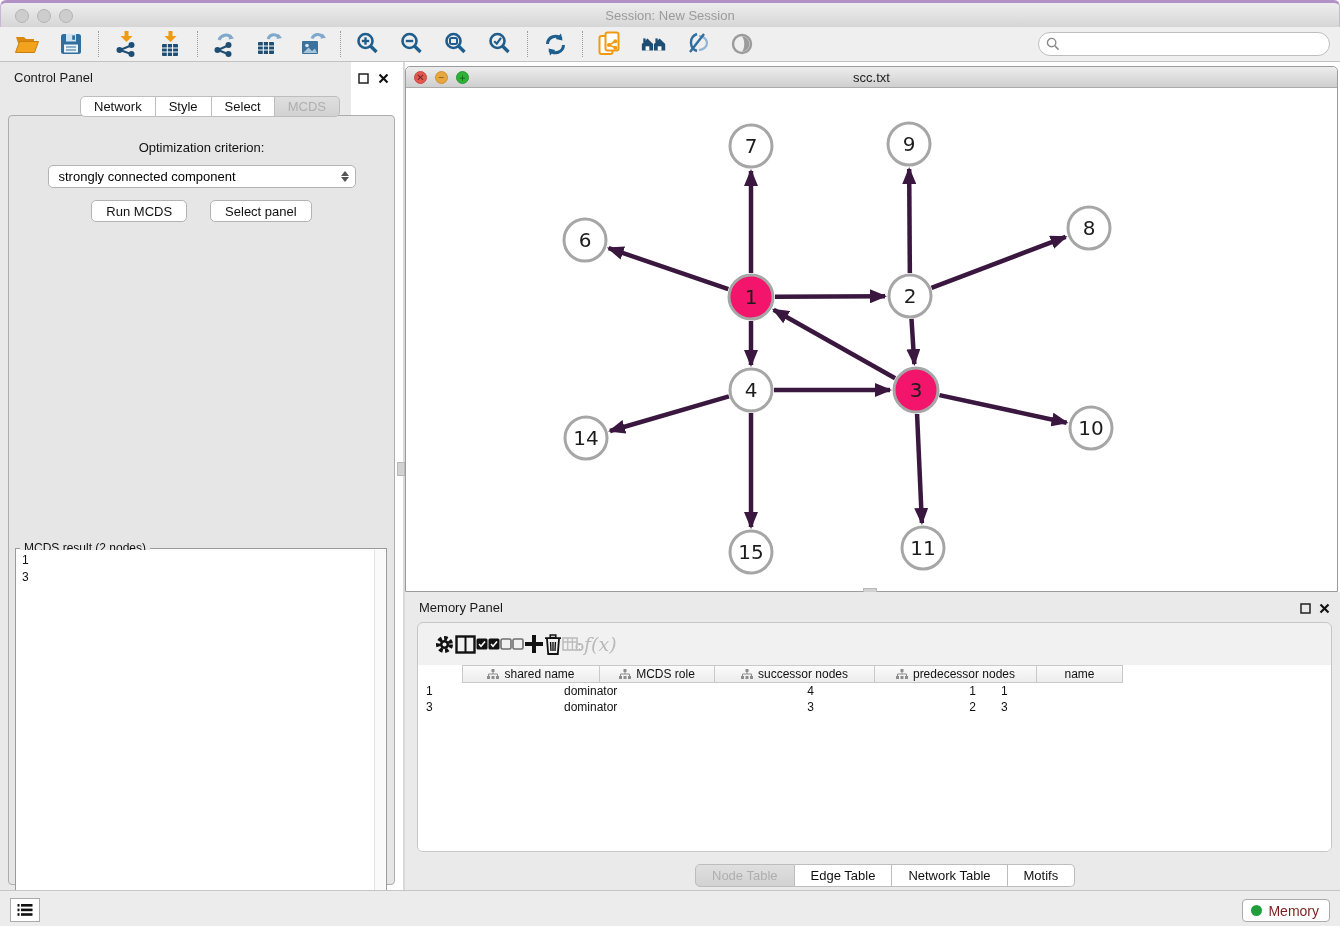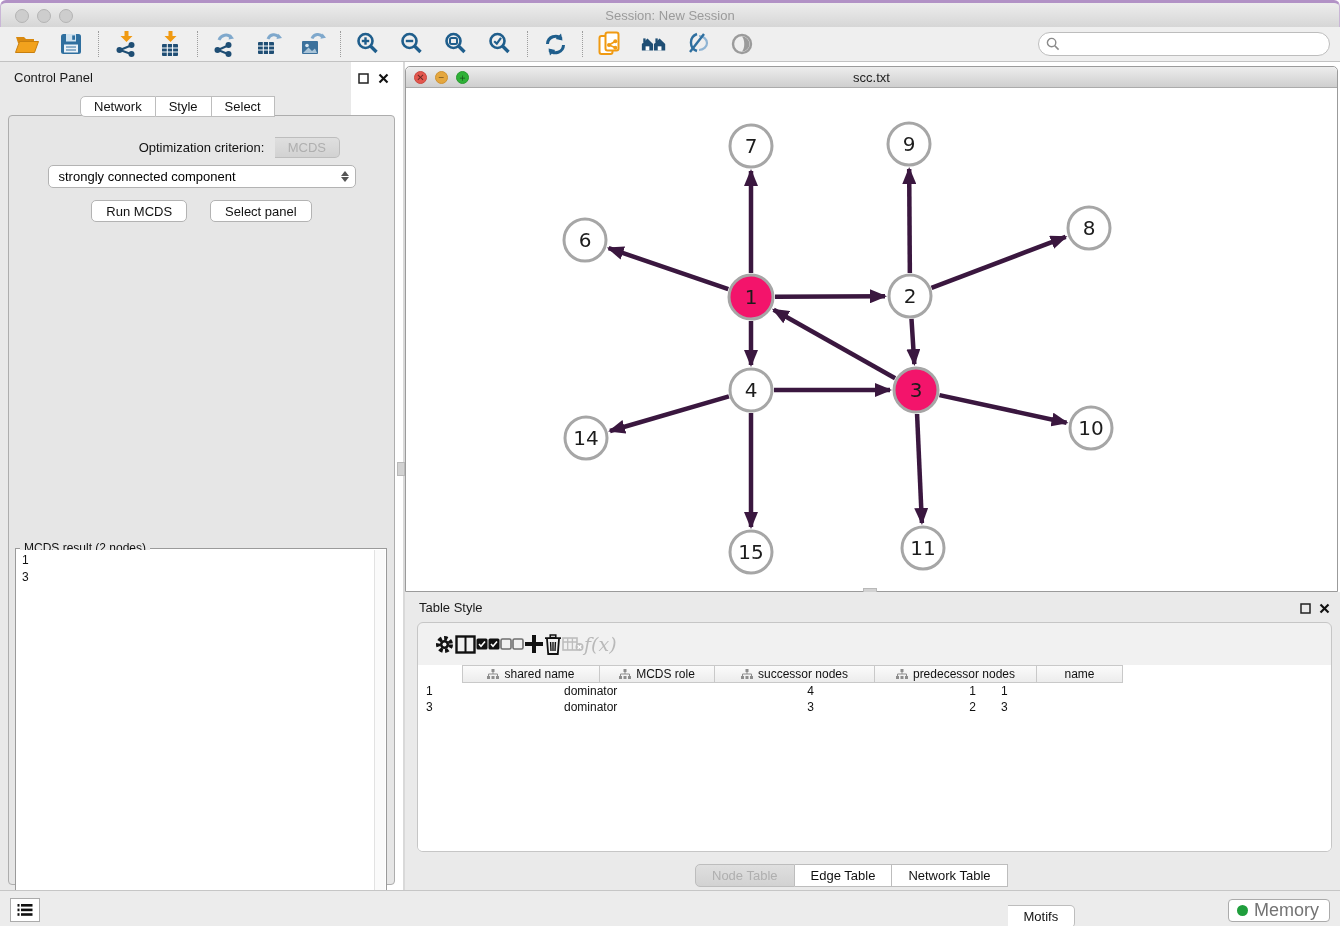--- a/index.html
+++ b/index.html
@@ -34,21 +34,21 @@
   .cp-header { position:absolute; left:0; top:0; width:100%; height:30px; }
   .cp-title { position:absolute; left:14px; top:8px; font-size:13px; color:#1A1A1A; }
   .panel-float { position:absolute; top:8px; cursor:default; }
   .panel-close { position:absolute; top:8px; cursor:default; }
   .cp-box { position:absolute; left:8px; top:53px; width:387px; height:770px;
     background:#E6E6E6; border:1px solid #ADADAD; border-radius:4px; }
   .tabrow { position:absolute; display:inline-flex; z-index:3; }
   .tab { height:21px; line-height:19px; padding:0 13px; font-size:13px; background:#FFF;
     border:1px solid #BDBDBD; border-left:none; color:#111; cursor:default; white-space:nowrap; }
   .tab:first-child { border-left:1px solid #BDBDBD; border-radius:5px 0 0 5px; }
-  .tab:last-child { border-radius:0 5px 5px 0;margin-top:41px; }
+  .tab:last-child { border-radius:0 5px 5px 0; }
   .tab.selected { background:linear-gradient(#DFDFDF,#D2D2D2); color:#AFAFAF; }
   .cp-tabs { left:80px; top:34px; }
   .opt-label { text-align:center; font-size:13px; color:#111; padding-top:24px; }
   .combo { margin:10px auto 0 auto; width:308px; height:23px; background:#FFF;
     border:1px solid #B3B3B3; border-radius:5px; display:flex; align-items:center;
     padding:0 6px 0 10px; font-size:13px; cursor:default; }
   .combo .val { flex:1; }
   .stepper { display:flex; flex-direction:column; align-items:center; gap:1px; }
   .stepper i { width:0; height:0; border-left:4px solid transparent; border-right:4px solid transparent; }
   .stepper .up { border-bottom:5px solid #555; }
@@ -106,21 +106,21 @@
   .tp-tabs { left:290px; top:272px; }
   .tab.small { padding:0 16px; height:23px; line-height:21px; }
 
   
   .statusbar { position:absolute; left:0; top:890px; width:1340px; height:36px;
     background:#ECECEC; border-top:1px solid #C6C6C6; }
   .sb-left-btn { position:absolute; left:10px; top:7px; width:30px; height:24px;
     background:#FFF; border:1px solid #ABABAB; display:flex; align-items:center; justify-content:center; cursor:default; }
   .memory-btn { position:absolute; right:10px; top:8px; height:23px; padding:0 10px 0 8px;
     background:#FFF; border:1px solid #ABABAB; border-radius:4px;
-    display:flex; align-items:center; gap:6px; font-size:18px; color:#737373; cursor:default; }
+    display:flex; align-items:center; gap:6px; font-size:14px; color:#7f1d1d; cursor:default; }
   .mem-dot { width:11px; height:11px; border-radius:50%; }
 </style>
 </head>
 <body>
 
 <div class="stage">
 
   <div class="titlebar">
     <span class="tl-dot" style="left:14px"></span>
     <span class="tl-dot" style="left:36px"></span>
@@ -416,21 +416,21 @@
           <g>
             <circle cx="517" cy="460" r="21" fill="#FFFFFF" stroke="#A6A6A6" stroke-width="3"></circle>
             <text x="517" y="467" text-anchor="middle" font-family="&quot;DejaVu Sans&quot;, sans-serif" font-size="20" fill="#1C1C1C">11</text>
           </g>
         </svg>
     </div>
   </div>
   <div class="splitter-v" style="left:863px; top:588px;"></div>
 
   <div class="table-panel">
-    <span class="tp-title">Table Style</span>
+    <span class="tp-title">Memory Panel</span>
     <span class="panel-float" style="left:895px; position:absolute;">
       <svg width="11" height="11" viewBox="0 0 11 11">
           <rect x="1" y="1" width="9" height="9" fill="none" stroke="#222" stroke-width="1.5"></rect>
         </svg>
     </span>
     <span class="panel-close" style="left:914px; position:absolute;">
       <svg width="11" height="11" viewBox="0 0 11 11">
           <line x1="1.5" y1="1.5" x2="9.5" y2="9.5" stroke="#111" stroke-width="2.2"></line>
           <line x1="9.5" y1="1.5" x2="1.5" y2="9.5" stroke="#111" stroke-width="2.2"></line>
         </svg>

